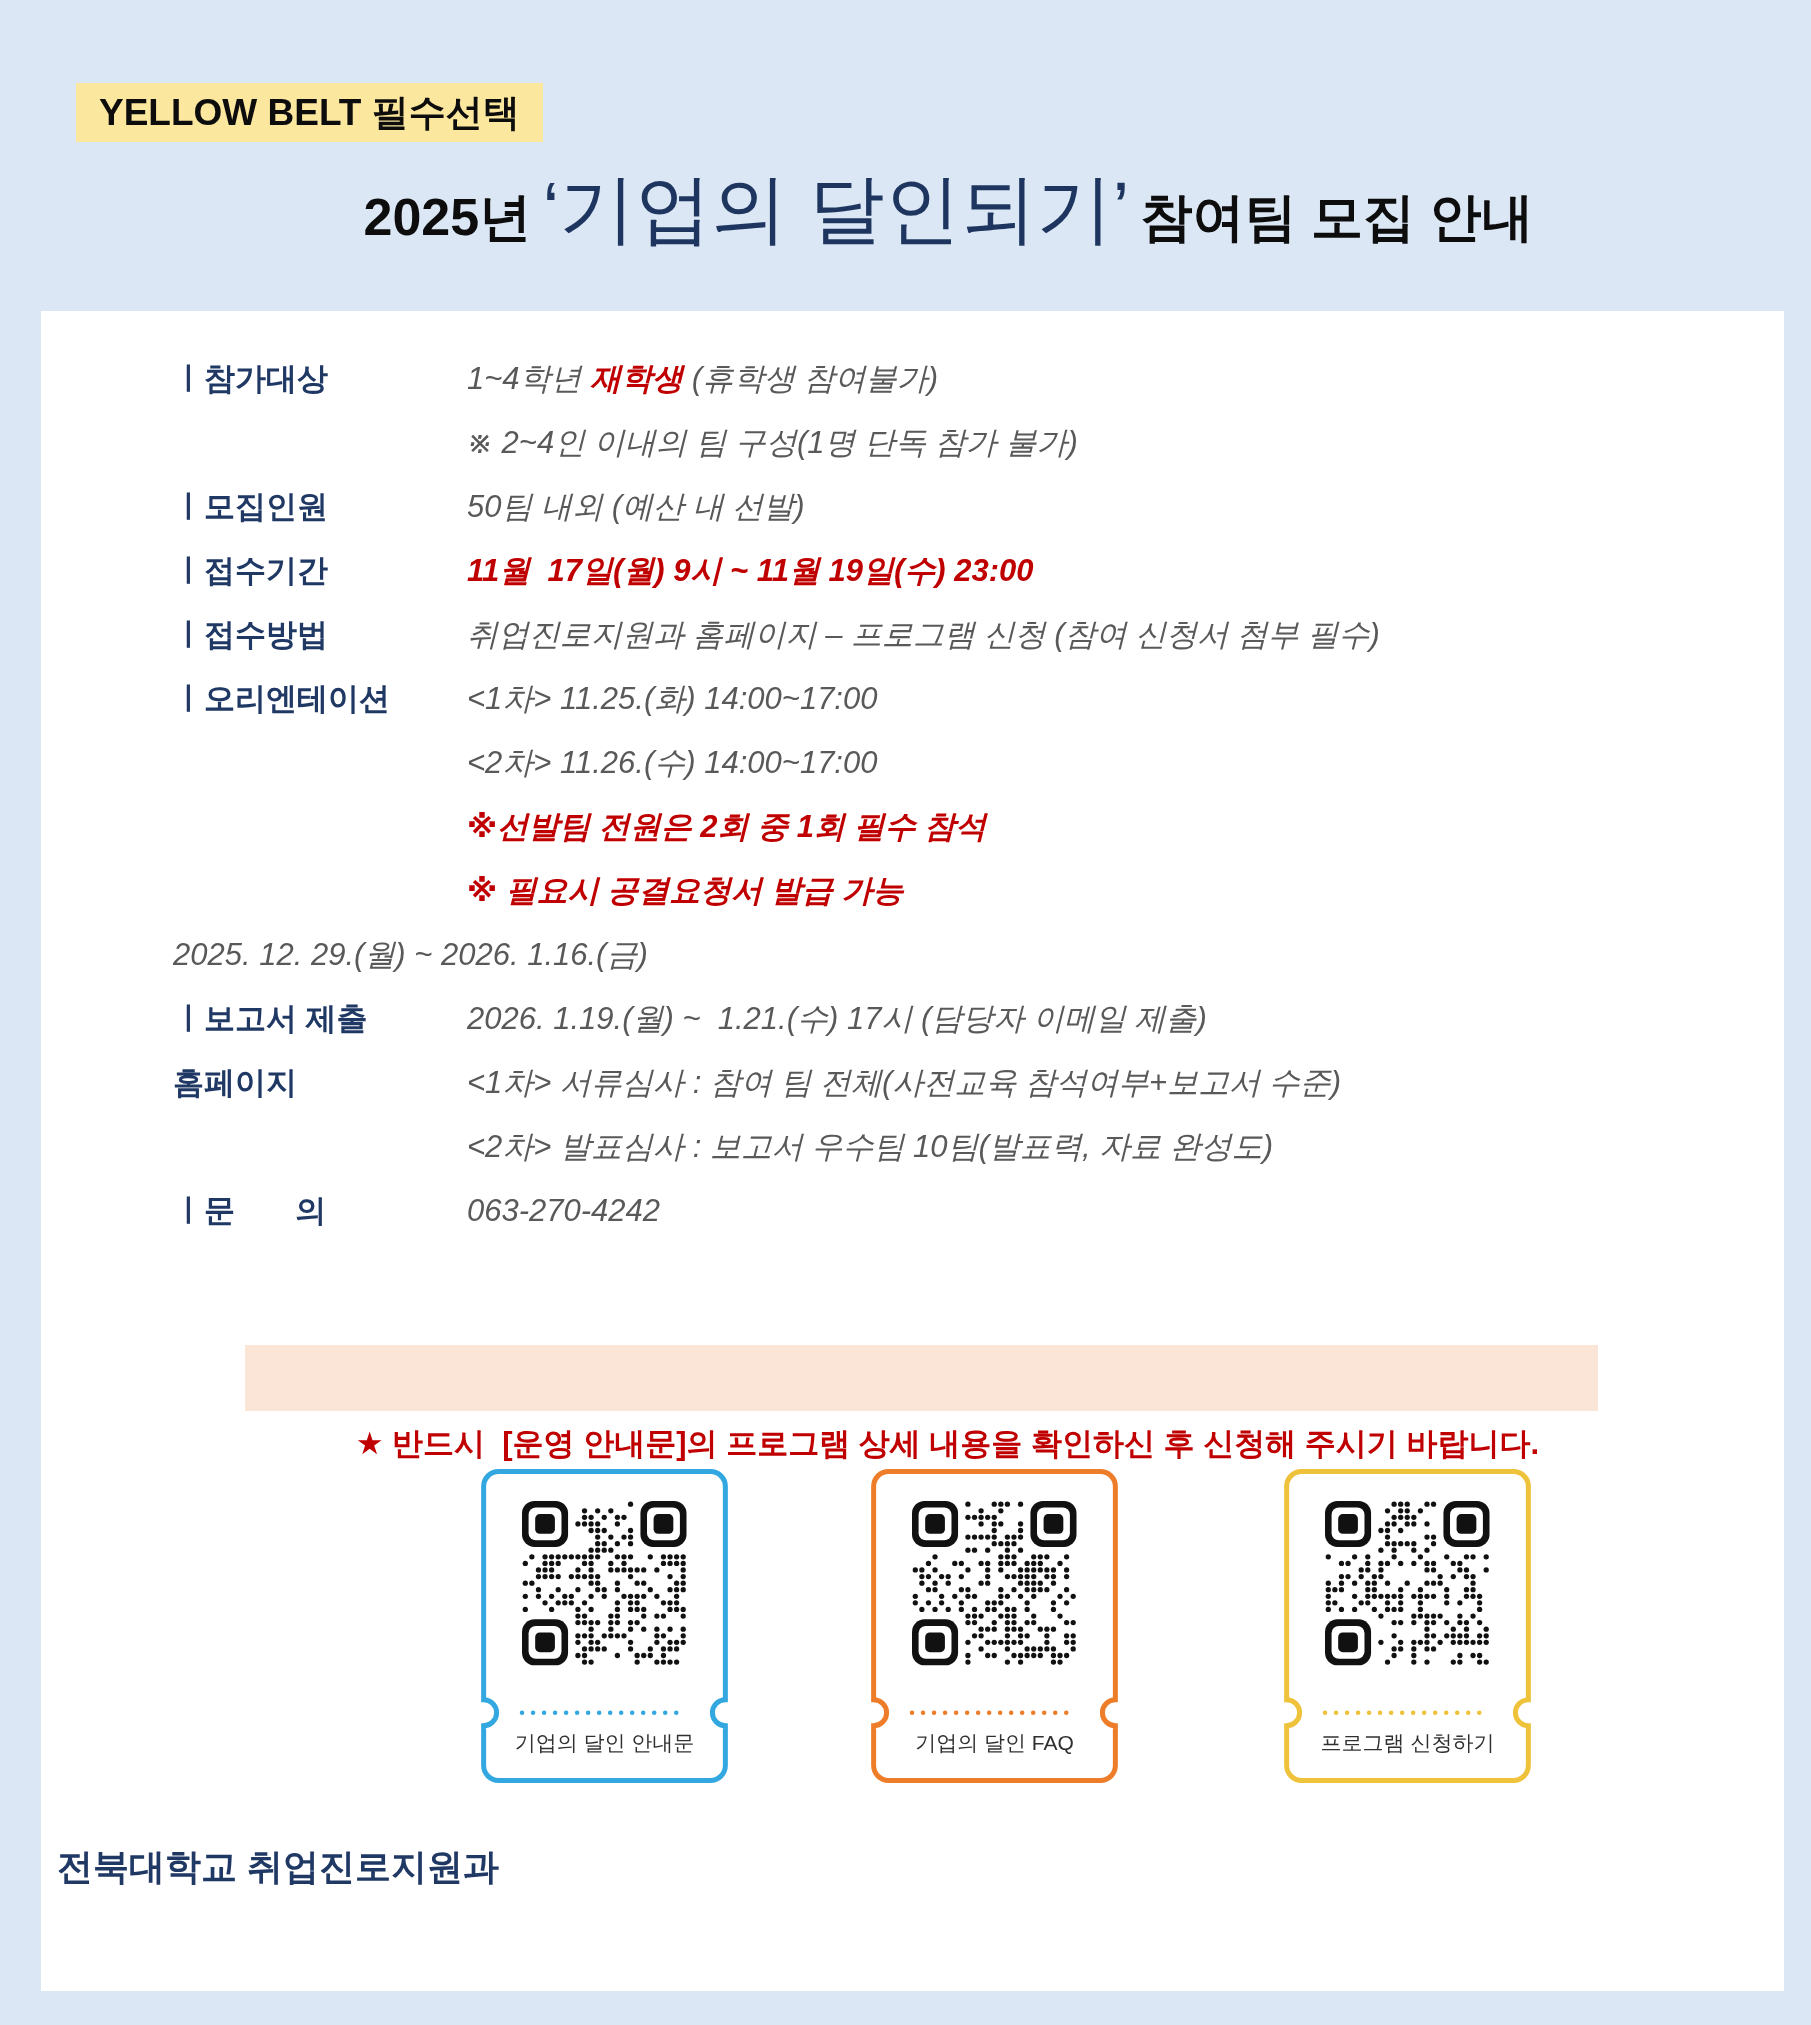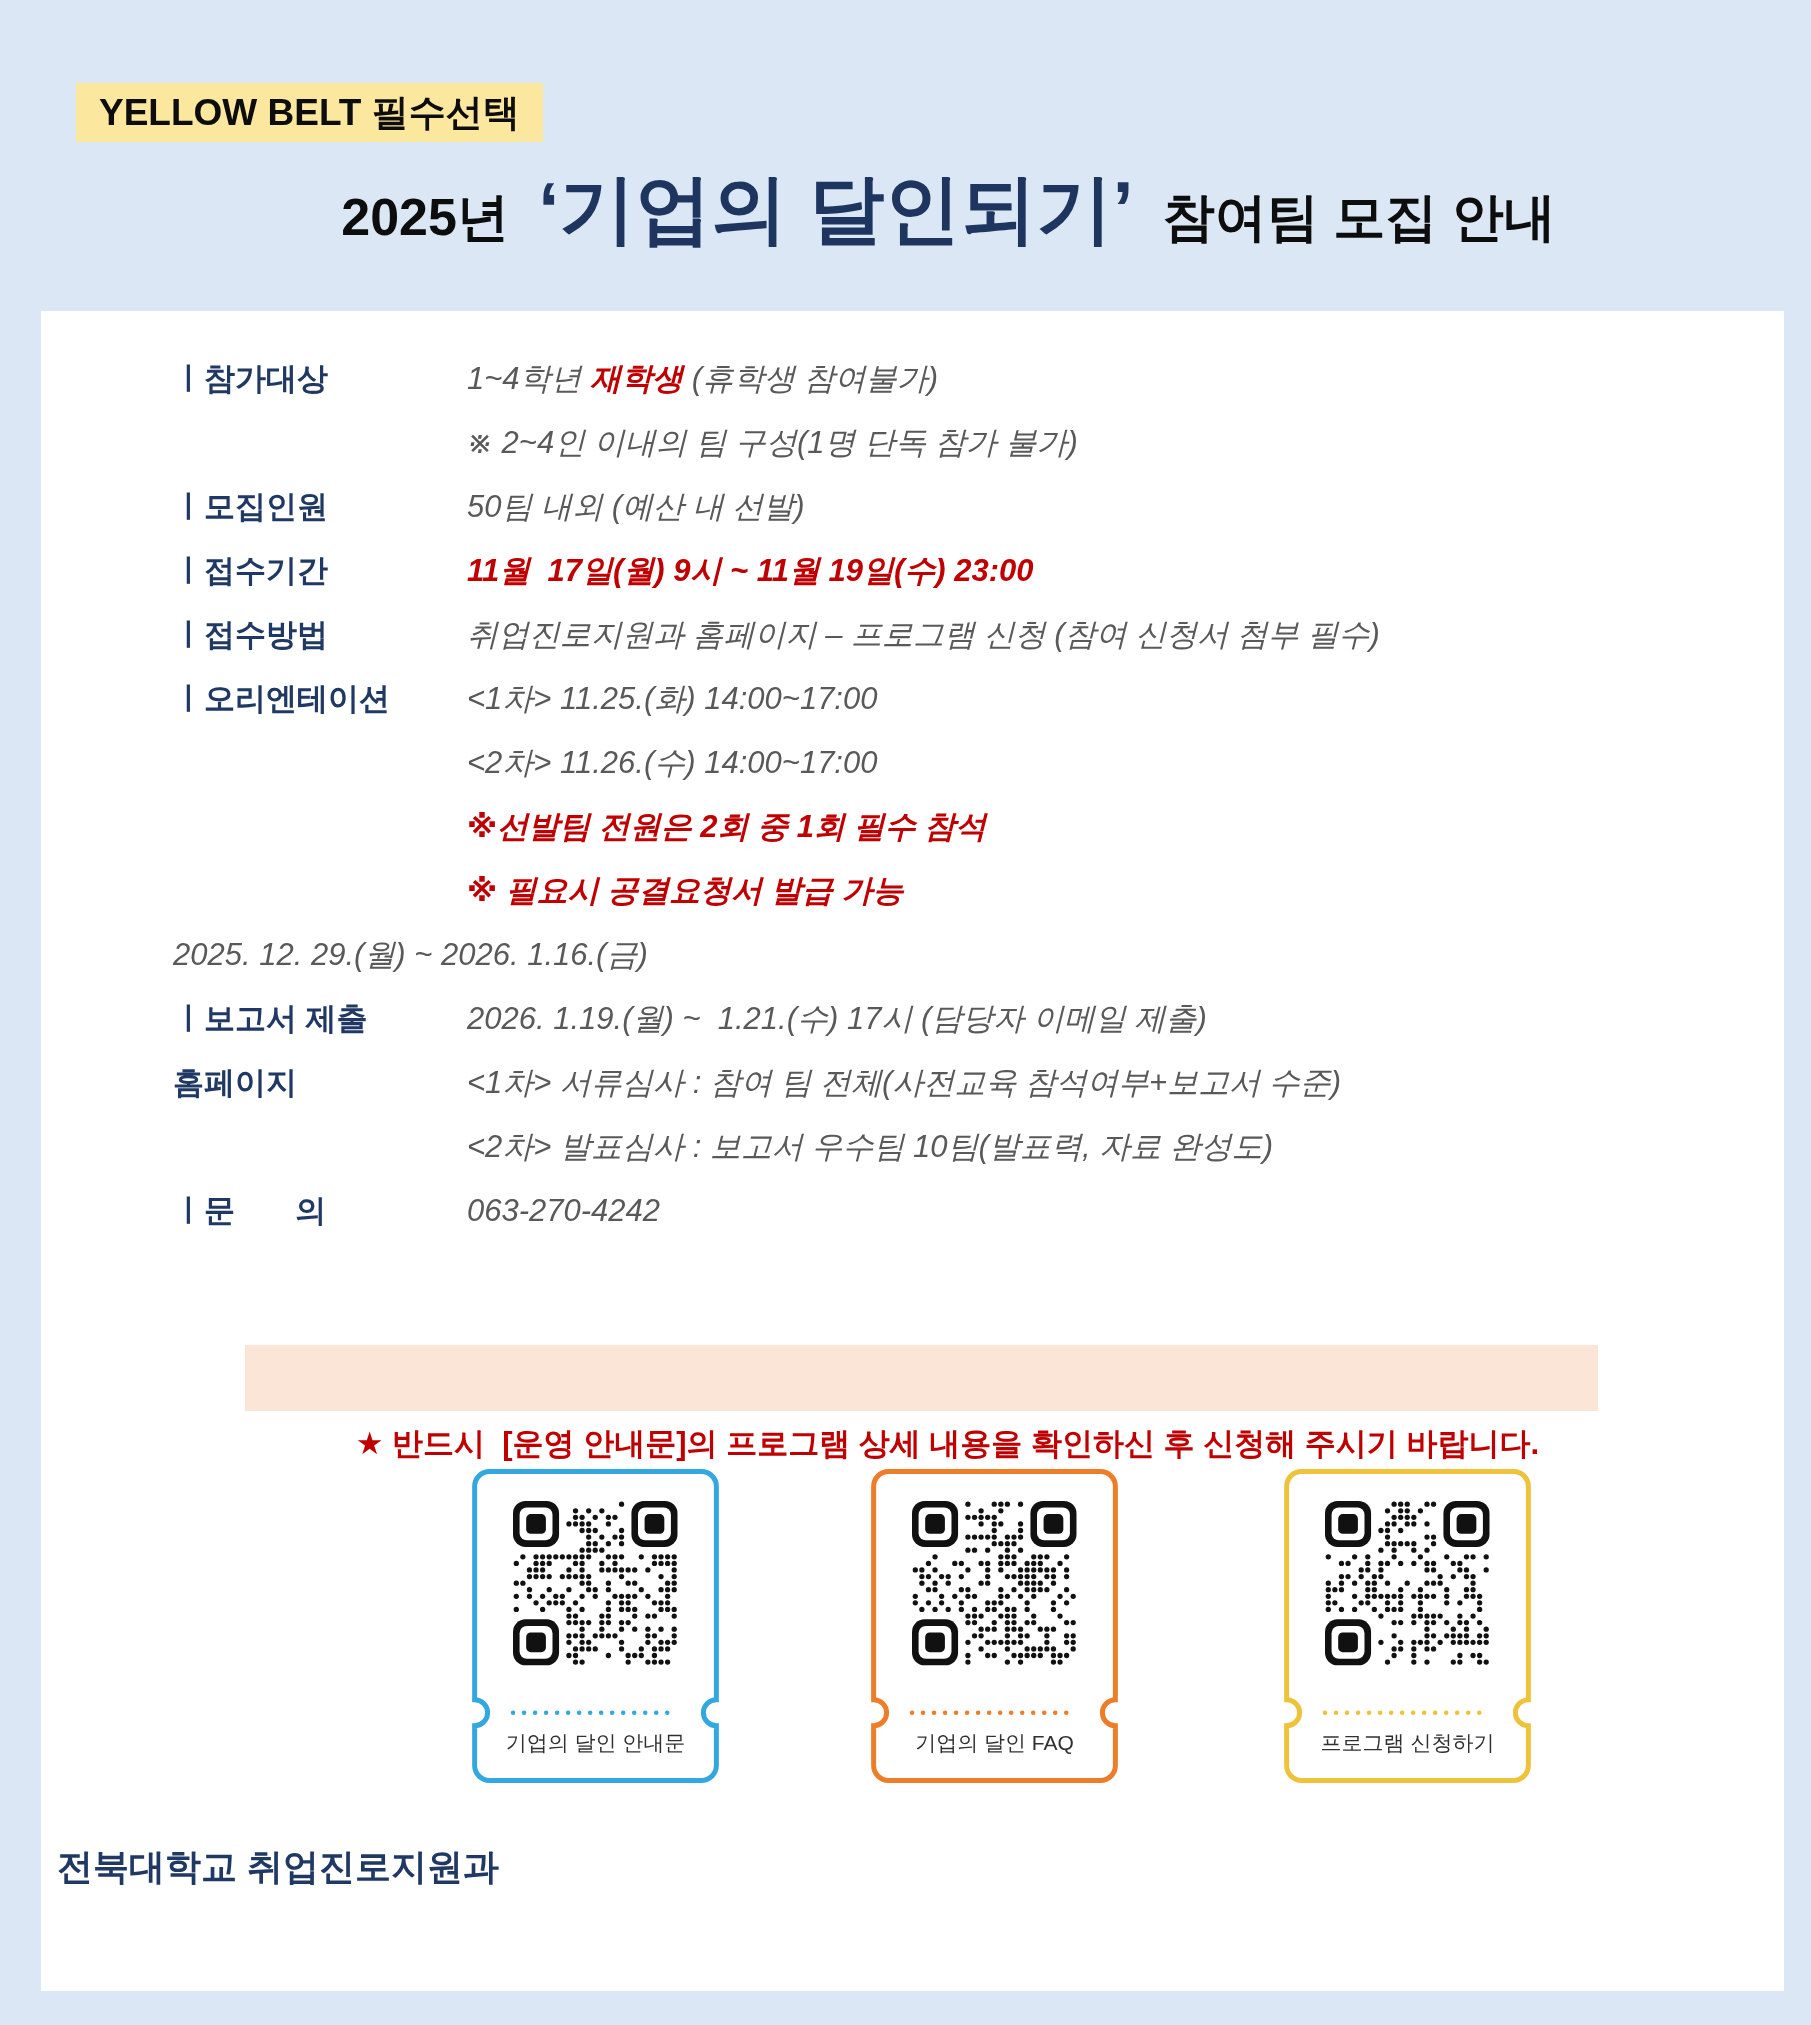--- a/index.html
+++ b/index.html
@@ -20,21 +20,21 @@
   }
   .badge span{
     font-size:37px;font-weight:800;color:#0d0d0d;letter-spacing:0px;white-space:pre;
   }
   
   .title{
     position:absolute;top:159px;left:85px;width:1727px;
     text-align:center;white-space:nowrap;
   }
   .t-sm{font-size:52px;font-weight:800;color:#0d0d0d;}
-  .t-big{font-size:76px;font-weight:700;color:#1d355f;margin:0 27px;}
+  .t-big{font-size:76px;font-weight:400;color:#1d355f;margin:0 9px;}
   
   .panel{
     position:absolute;left:41px;top:311px;
     width:1727px;height:1680px;
     background:#ffffff;
     padding-left:16px;
   }
   .rows{padding:36px 0 0 116px;}
   .row{display:flex;align-items:flex-start;}
   .label{
@@ -51,21 +51,21 @@
     margin:102px 0 4px 188px;
     width:1353px;height:66px;
     background:#fbe5d6;
     color:#c00000;font-size:31px;font-weight:700;
     line-height:66px;text-align:center;white-space:pre;
   }
   
   .qr-zone{position:relative;height:314px;margin-top:58px;}
   .ticket{position:absolute;top:0;width:247px;height:314px;}
   .ticket svg{position:absolute;left:0;top:0;width:247px;height:314px;}
-  .ticket.t1{left:415px;}
+  .ticket.t1{left:424px;}
   .ticket.t2{left:814px;}
   .ticket.t3{left:1227px;}
   .qr-label{
     position:absolute;left:0;right:0;top:260px;
     text-align:center;
     font-size:21px;color:#303030;font-weight:500;white-space:pre;
   }
   
   .footer{
     margin-top:60px;text-align:left;

